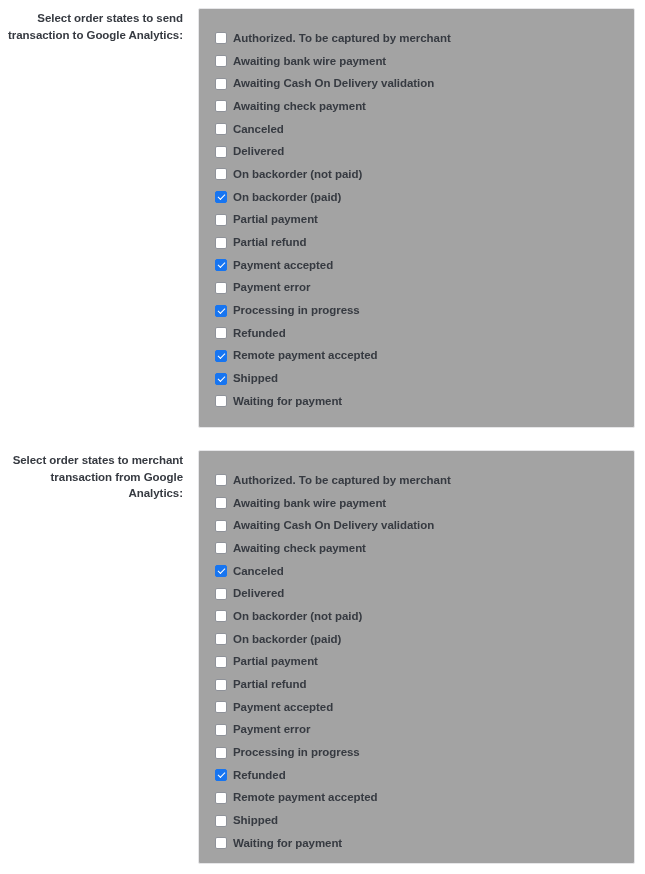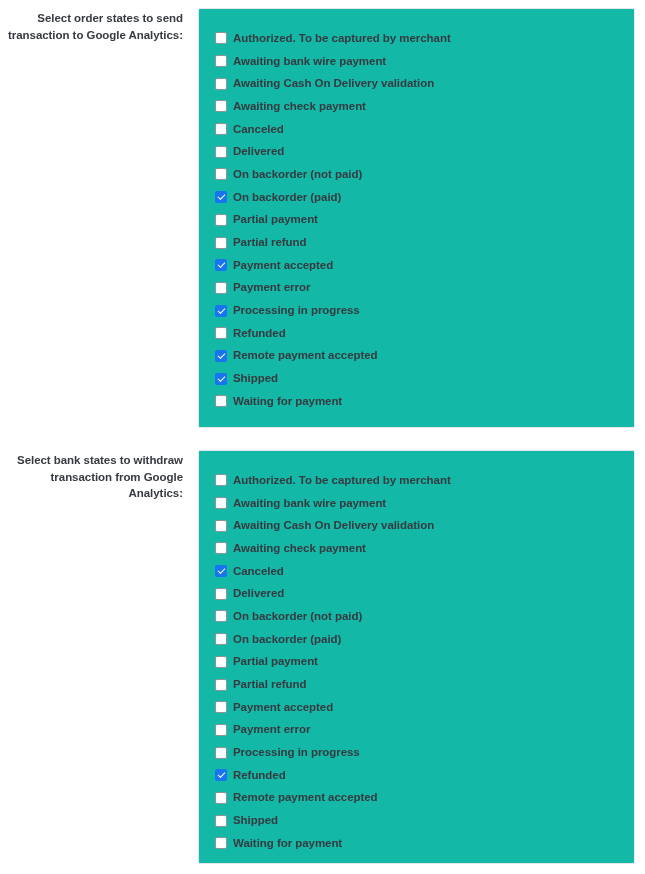--- a/index.html
+++ b/index.html
@@ -36,21 +36,21 @@
     padding-top: 2px;
     letter-spacing: -0.05px;
   }
 
   .panel-wrap {
     flex: 1 1 auto;
     padding-left: 15px;
   }
 
   .checkbox-panel {
-    background: #14b8a6;
+    background: #a3a3a3;
     border: 1px solid #e6e6e8;
     border-radius: 2px;
     padding: 18px 16px 16px 16px;
     width: 437px;
   }
   #panel-send { height: 420px; }
   #panel-withdraw { height: 414px; }
 
   .check-row {
     display: flex;
@@ -167,21 +167,21 @@
         </label>
         <label class="check-row">
           <span class="cb"></span>
           <span class="cb-label">Waiting for payment</span>
         </label>
       </div>
   </div>
 </div>
 
 <div class="form-group" id="group-withdraw">
-  <div class="field-label">Select bank states to withdraw transaction from Google Analytics:</div>
+  <div class="field-label">Select order states to merchant transaction from Google Analytics:</div>
   <div class="panel-wrap">
     <div class="checkbox-panel" id="panel-withdraw">
         <label class="check-row">
           <span class="cb"></span>
           <span class="cb-label">Authorized. To be captured by merchant</span>
         </label>
         <label class="check-row">
           <span class="cb"></span>
           <span class="cb-label">Awaiting bank wire payment</span>
         </label>

